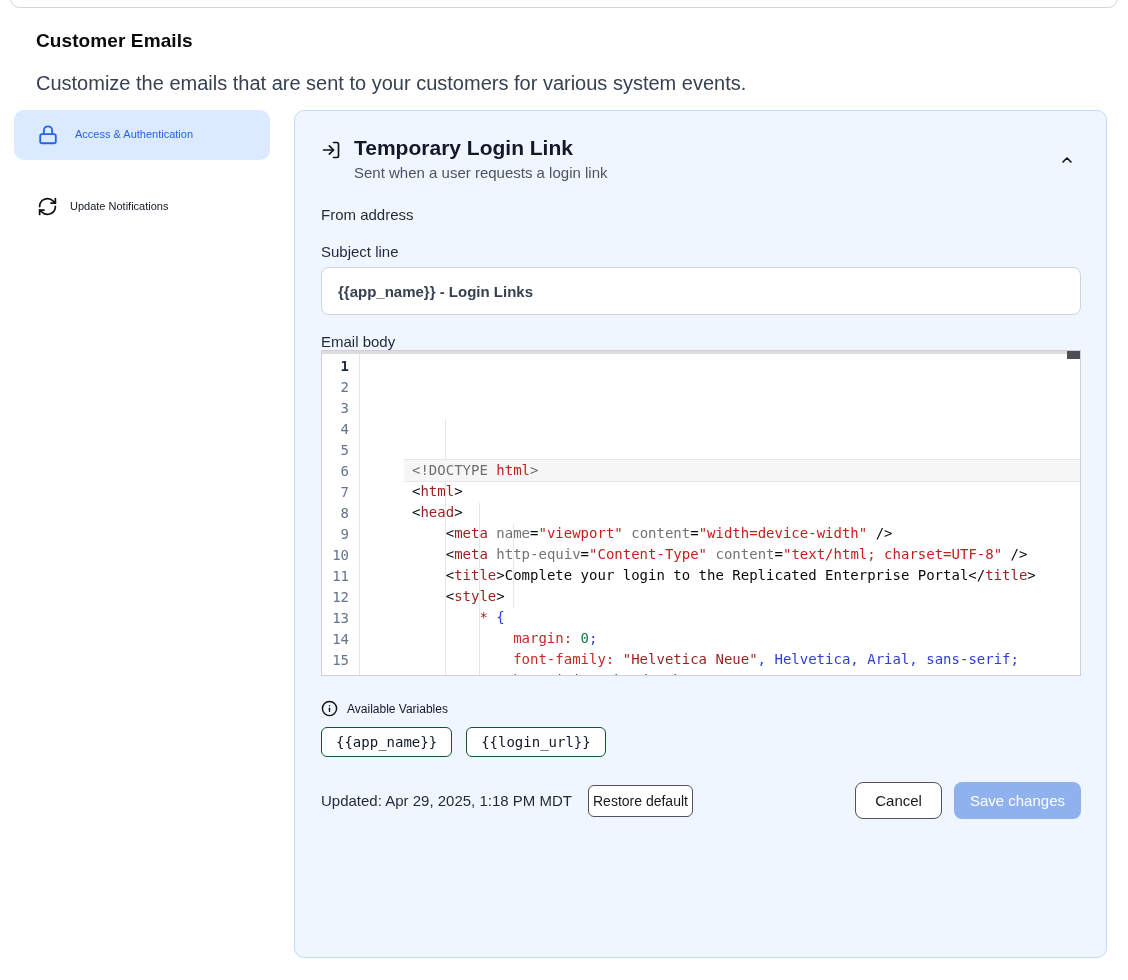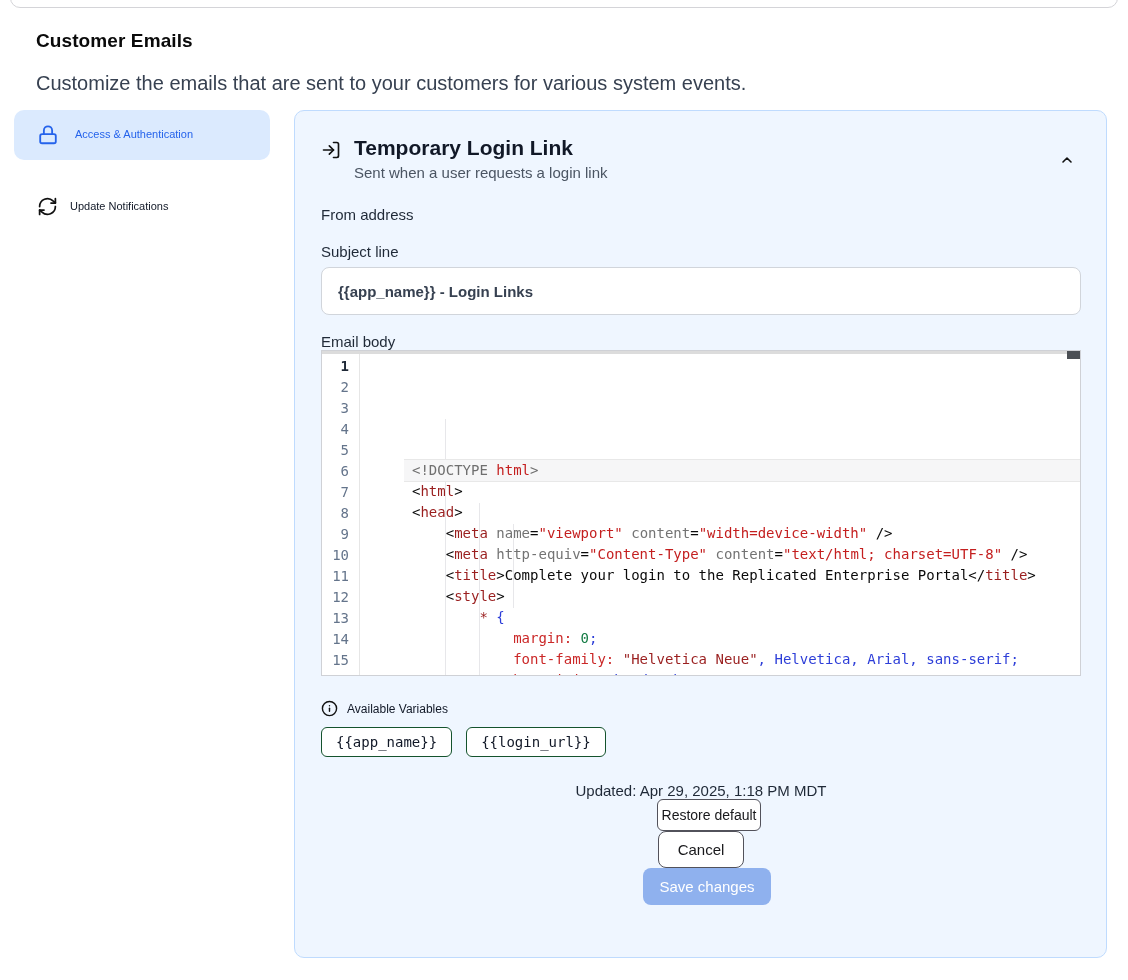--- a/index.html
+++ b/index.html
@@ -97,21 +97,21 @@
   
   .vars-head { margin-top: 24px; display: flex; align-items: center; gap: 9px; font-size: 12px; color: #111827; }
   .chips { margin-top: 10px; display: flex; gap: 14px; }
   .chip {
     display: inline-flex; align-items: center; padding: 6px 14px; background: #fff;
     border: 1px solid #14532d; border-radius: 6px; cursor: pointer;
     font: 14px "DejaVu Sans Mono", monospace; color: #111827;
   }
 
   
-  .card-footer { margin-top: 25px; display: flex; align-items: center; flex-direction: column; }
+  .card-footer { margin-top: 25px; display: flex; align-items: center; }
   .updated { font-size: 15px; color: #1f2937; }
   .btn { cursor: pointer; font-family: "Liberation Sans", sans-serif; }
   .btn-restore {
     margin-left: 16px; padding: 7px 4px; font-size: 14px; color: #18181b;
     background: #fff; border: 1px solid #52525b; border-radius: 6px;
   }
   .footer-spacer { flex: 1; }
   .btn-cancel {
     padding: 9px 19px; font-size: 15px; color: #18181b;
     background: #fff; border: 1px solid #52525b; border-radius: 8px;

